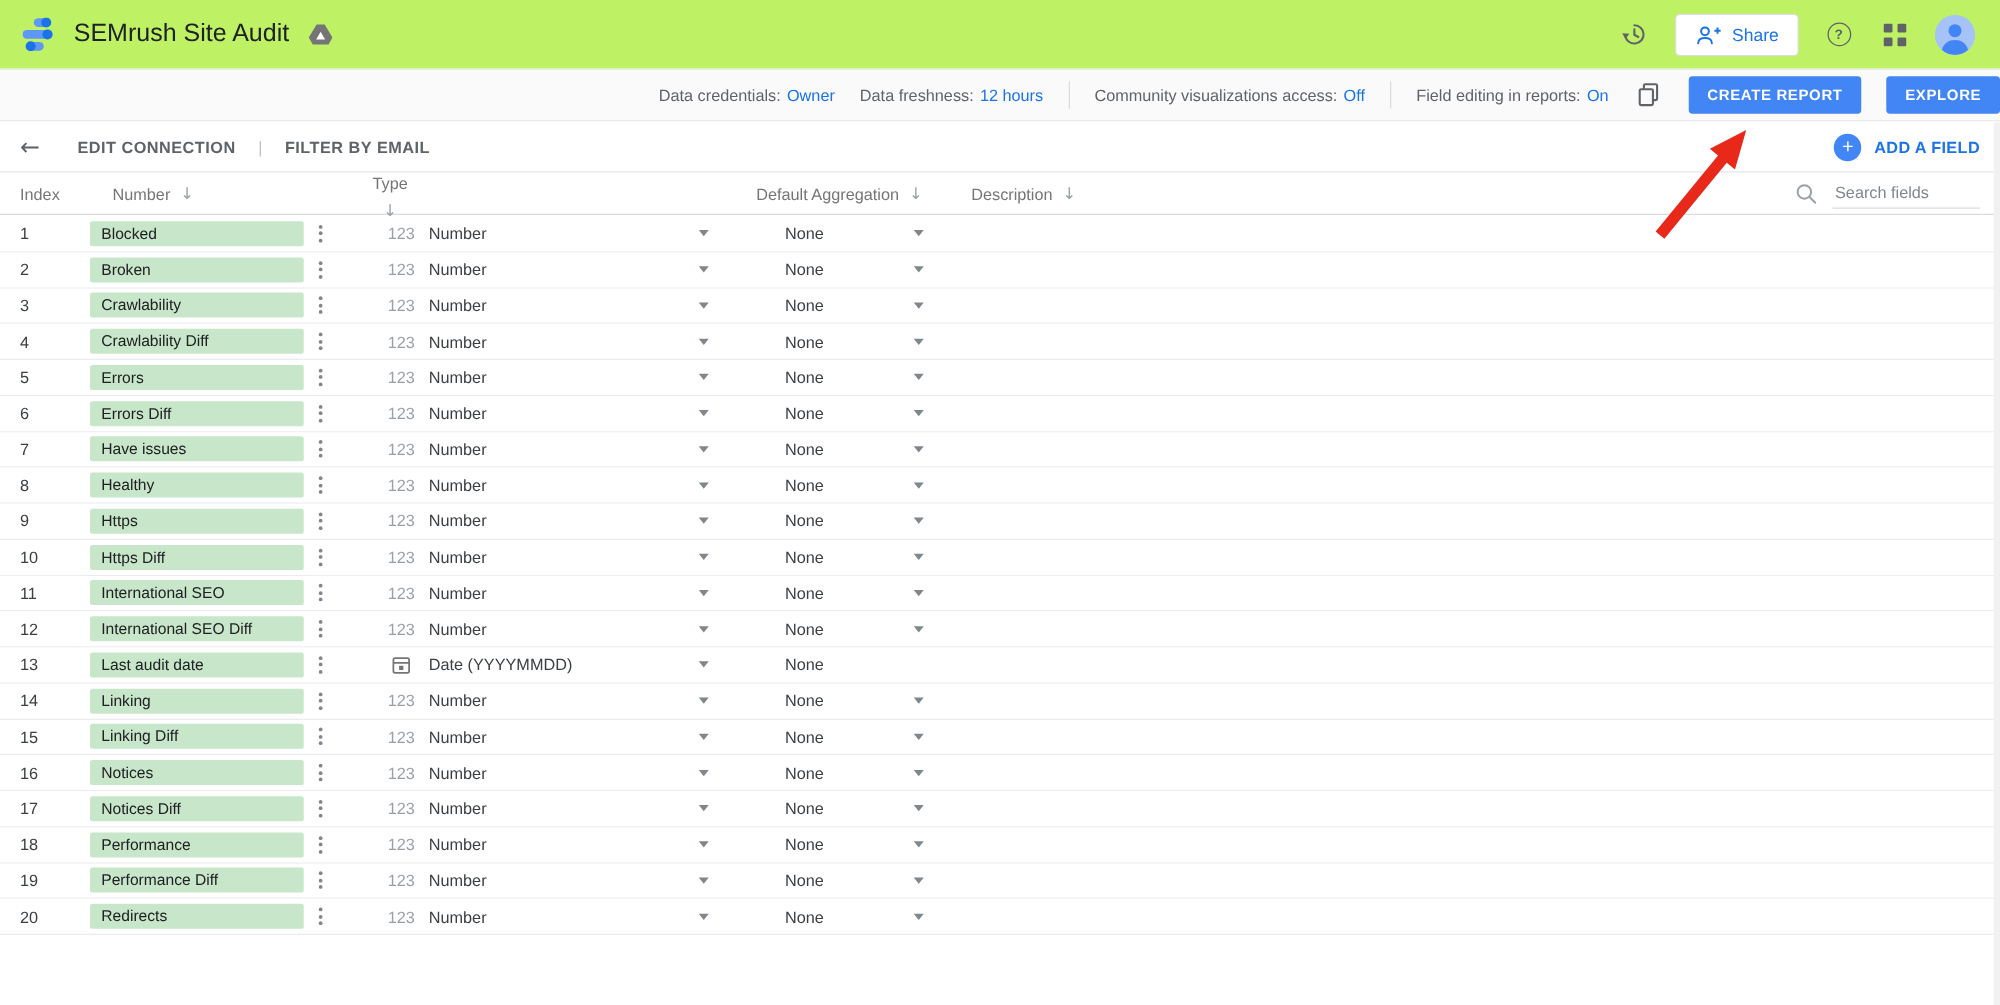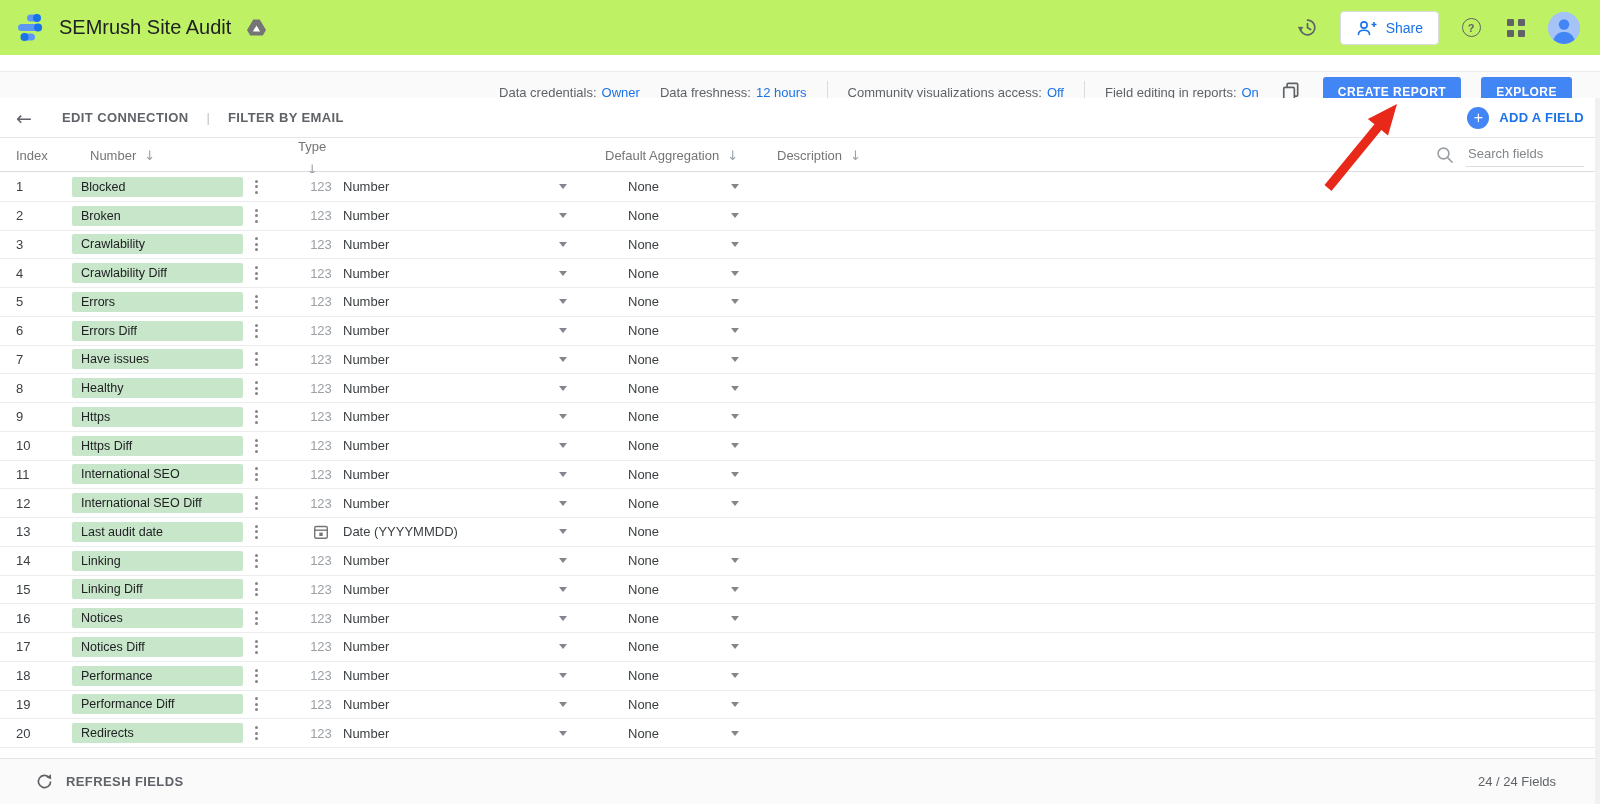--- a/index.html
+++ b/index.html
@@ -22,21 +22,21 @@
                  display:flex; align-items:center; justify-content:center;
                  font-size:11px; font-weight:bold; color:#5f6368; }
   .apps-grid { display:grid; grid-template-columns:7px 7px; grid-gap:4px; }
   .apps-grid i { width:7px; height:7px; background:#5f6368; border-radius:1px; }
   .avatar { width:32px; height:32px; border-radius:50%; background:#a5c3f7; overflow:hidden; }
 
   
   .settings-bar { position:absolute; top:55px; left:0; right:0; height:42px; background:#fafafa;
                   border-top:1px solid #ebebeb; border-bottom:1px solid #ebebeb;
                   display:flex; align-items:center; justify-content:flex-end; gap:20px;
-                  padding-right:28px; font-size:13px; color:#5f6368;margin-top:16px; }
+                  font-size:13px; color:#5f6368; }
   .sitem { display:flex; align-items:center; white-space:nowrap; cursor:pointer; }
   .svalue { color:#1a73e8; margin-left:5px; }
   .v-div { width:1px; height:22px; background:#dadce0; }
   .copy-icon { margin:0 2px; cursor:pointer; display:flex; }
   .btn-blue { background:#4285f4; color:#fff; border:none; border-radius:3px; height:30px;
               padding:0 15px; font-size:12px; font-weight:bold; letter-spacing:.5px;
               font-family:Liberation Sans, sans-serif; cursor:pointer; white-space:nowrap; }
 
   
   .conn-bar { position:absolute; top:98px; left:0; right:0; height:40px; background:#fff;
@@ -780,30 +780,20 @@
       <div class="cell c-tarrow">
           <div class="caret"></div>
         </div>
       <div class="cell c-agg">None</div>
       <div class="cell c-aarrow">
           <div class="caret"></div>
         </div>
     </div>
   </div>
 
-  <div class="footer">
-    <div class="refresh">
-      <svg width="17" height="17" viewBox="0 0 17 17">
-        <path d="M13.2 4.6 A6.1 6.1 0 1 0 14.6 8.5" fill="none" stroke="#5f6368" stroke-width="1.7"></path>
-        <polygon points="14.9,1.2 15.2,6.2 10.5,4.6" fill="#5f6368"></polygon>
-      </svg>
-      <span>REFRESH FIELDS</span>
-    </div>
-    <div class="field-count">24 / 24 Fields</div>
-  </div>
 
   <div class="scroll-track"></div>
 
   <svg class="arrow-overlay" viewBox="0 0 1600 804">
     <polygon points="1324.5,185.1 1374.4,124.3 1367.9,118.9 1397,104 1388,135.5 1381.4,130.1 1331.5,190.9" fill="#e8291a"></polygon>
   </svg>
 
 </div>
 
 </body></html>

